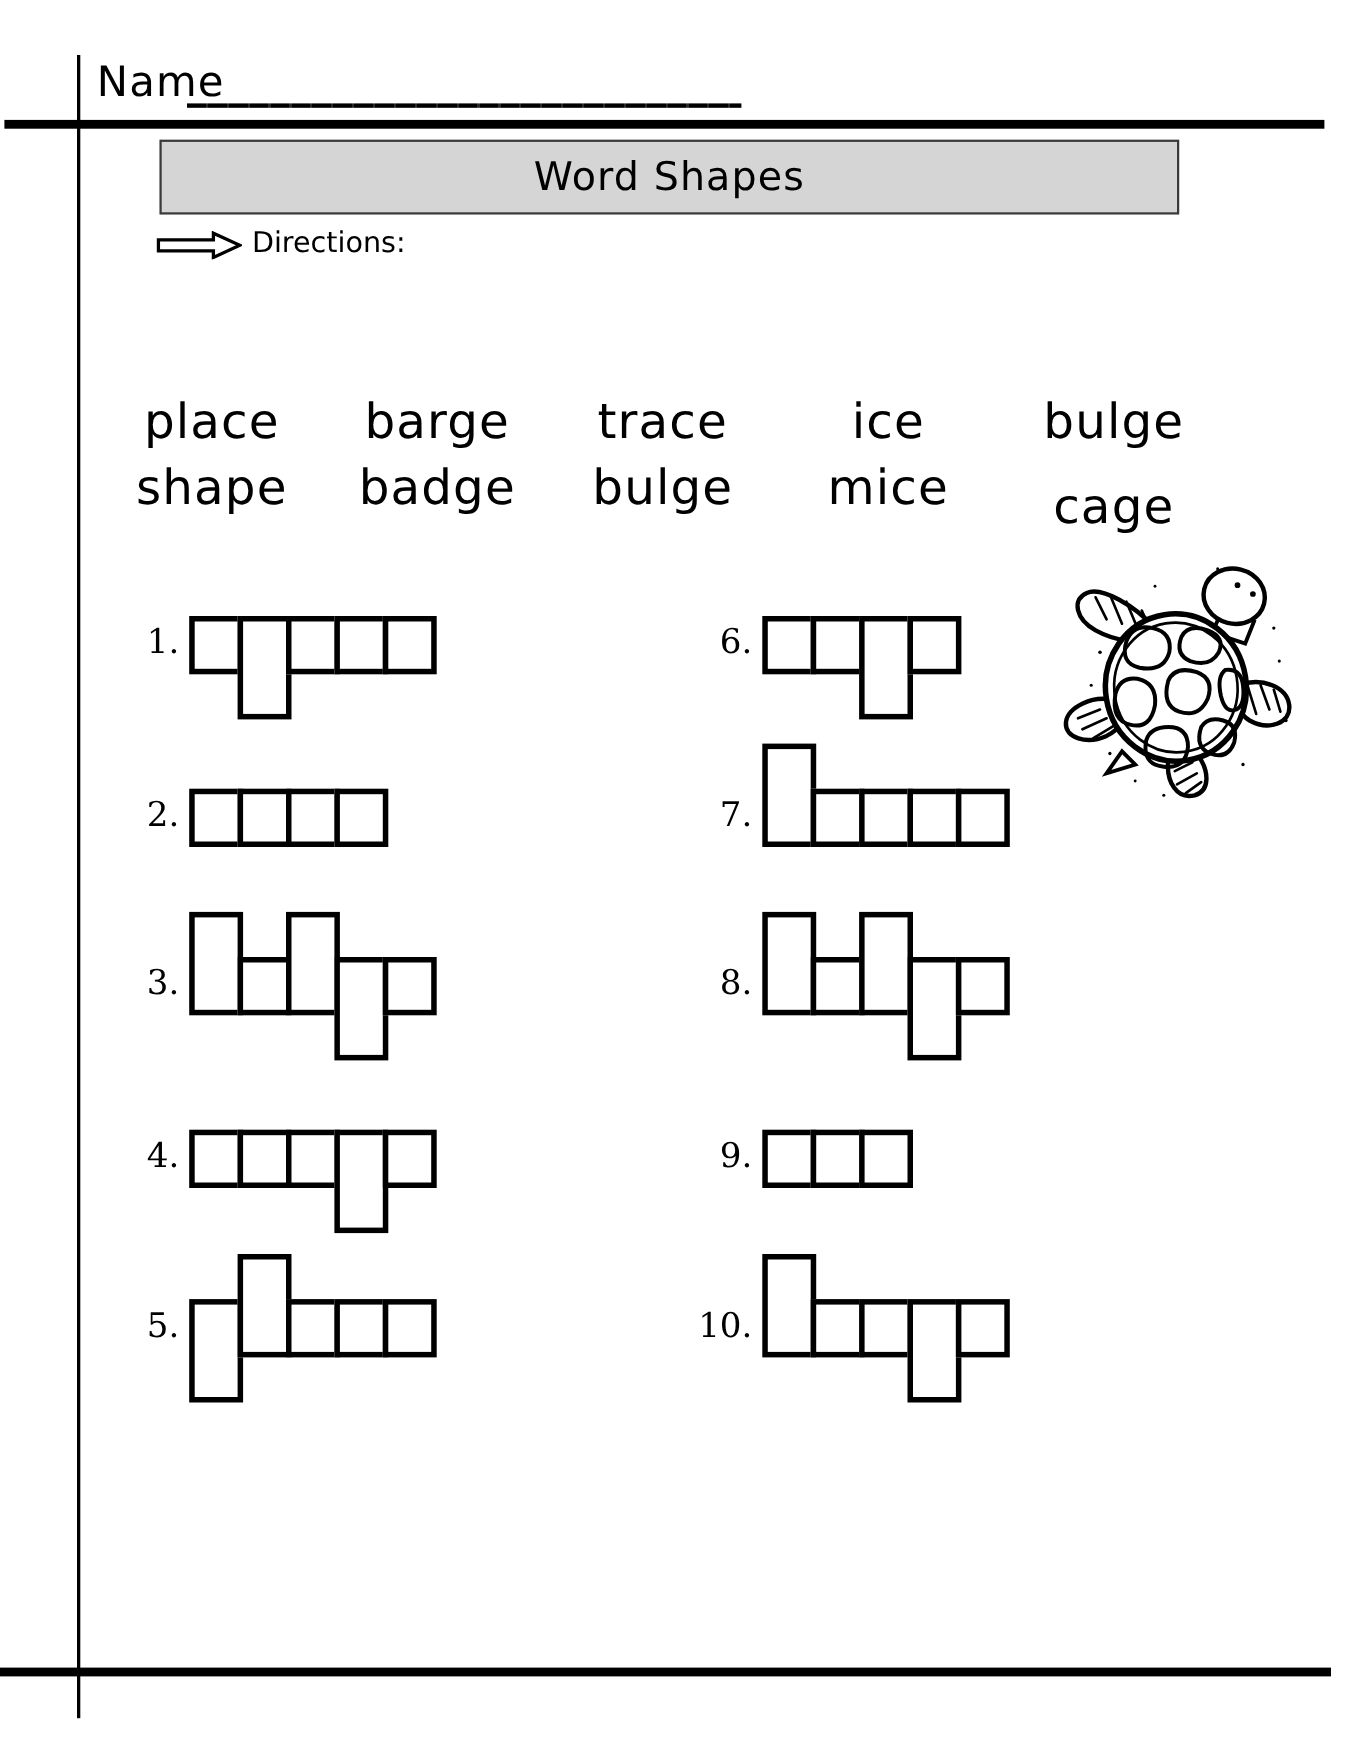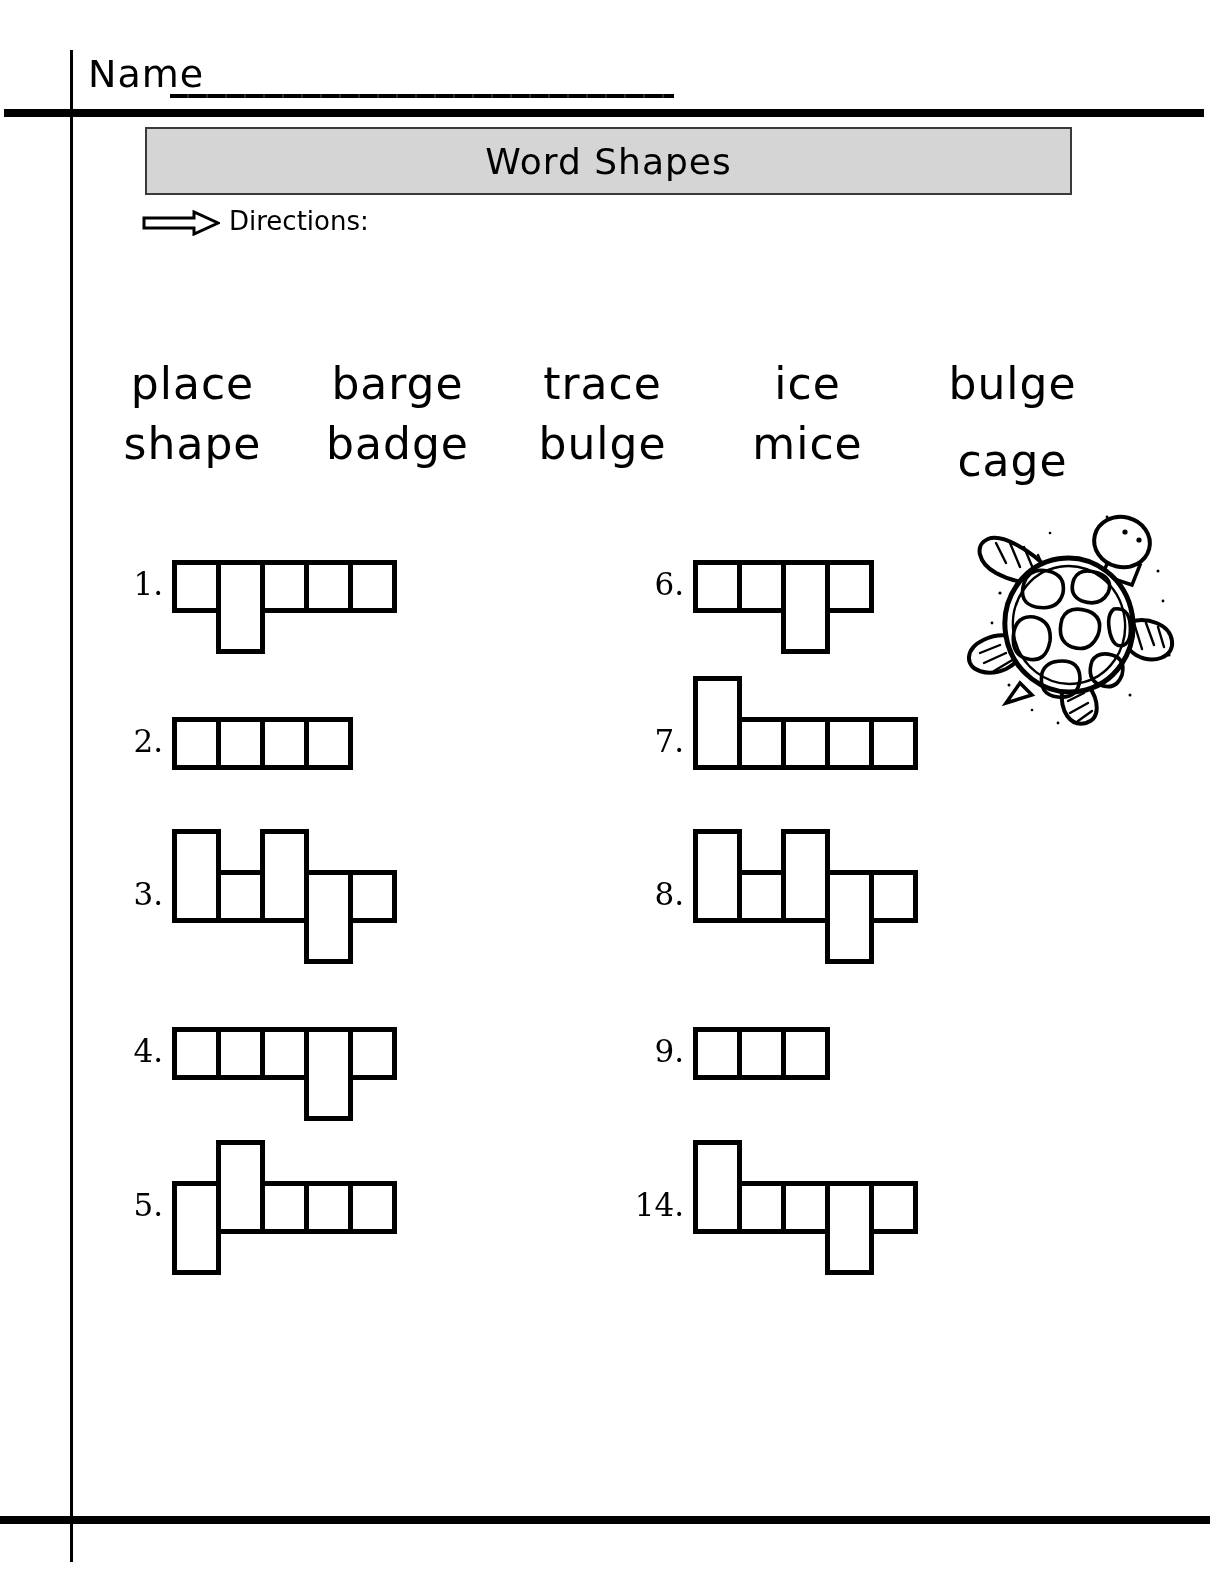--- a/index.html
+++ b/index.html
@@ -160,21 +160,21 @@
         <div class="cell asc" style="left: 88px; width: 49px;"></div>
         <div class="cell desc" style="left: 132px; width: 49px;"></div>
         <div class="cell mid" style="left: 176px; width: 49px;"></div>
       </div>
       <div class="shape-number" style="left: 618px; top: 1033px;">9.</div>
       <div class="shape-boxes" style="left: 693px; top: 986px; width: 137px; height: 135px;">
         <div class="cell mid" style="left: 0px; width: 49px;"></div>
         <div class="cell mid" style="left: 44px; width: 49px;"></div>
         <div class="cell mid" style="left: 88px; width: 49px;"></div>
       </div>
-      <div class="shape-number" style="left: 618px; top: 1187px;">14.</div>
+      <div class="shape-number" style="left: 618px; top: 1187px;">10.</div>
       <div class="shape-boxes" style="left: 693px; top: 1140px; width: 225px; height: 135px;">
         <div class="cell asc" style="left: 0px; width: 49px;"></div>
         <div class="cell mid" style="left: 44px; width: 49px;"></div>
         <div class="cell mid" style="left: 88px; width: 49px;"></div>
         <div class="cell desc" style="left: 132px; width: 49px;"></div>
         <div class="cell mid" style="left: 176px; width: 49px;"></div>
       </div>
     </div>
 
   <svg class="turtle" viewBox="0 0 218 225">

